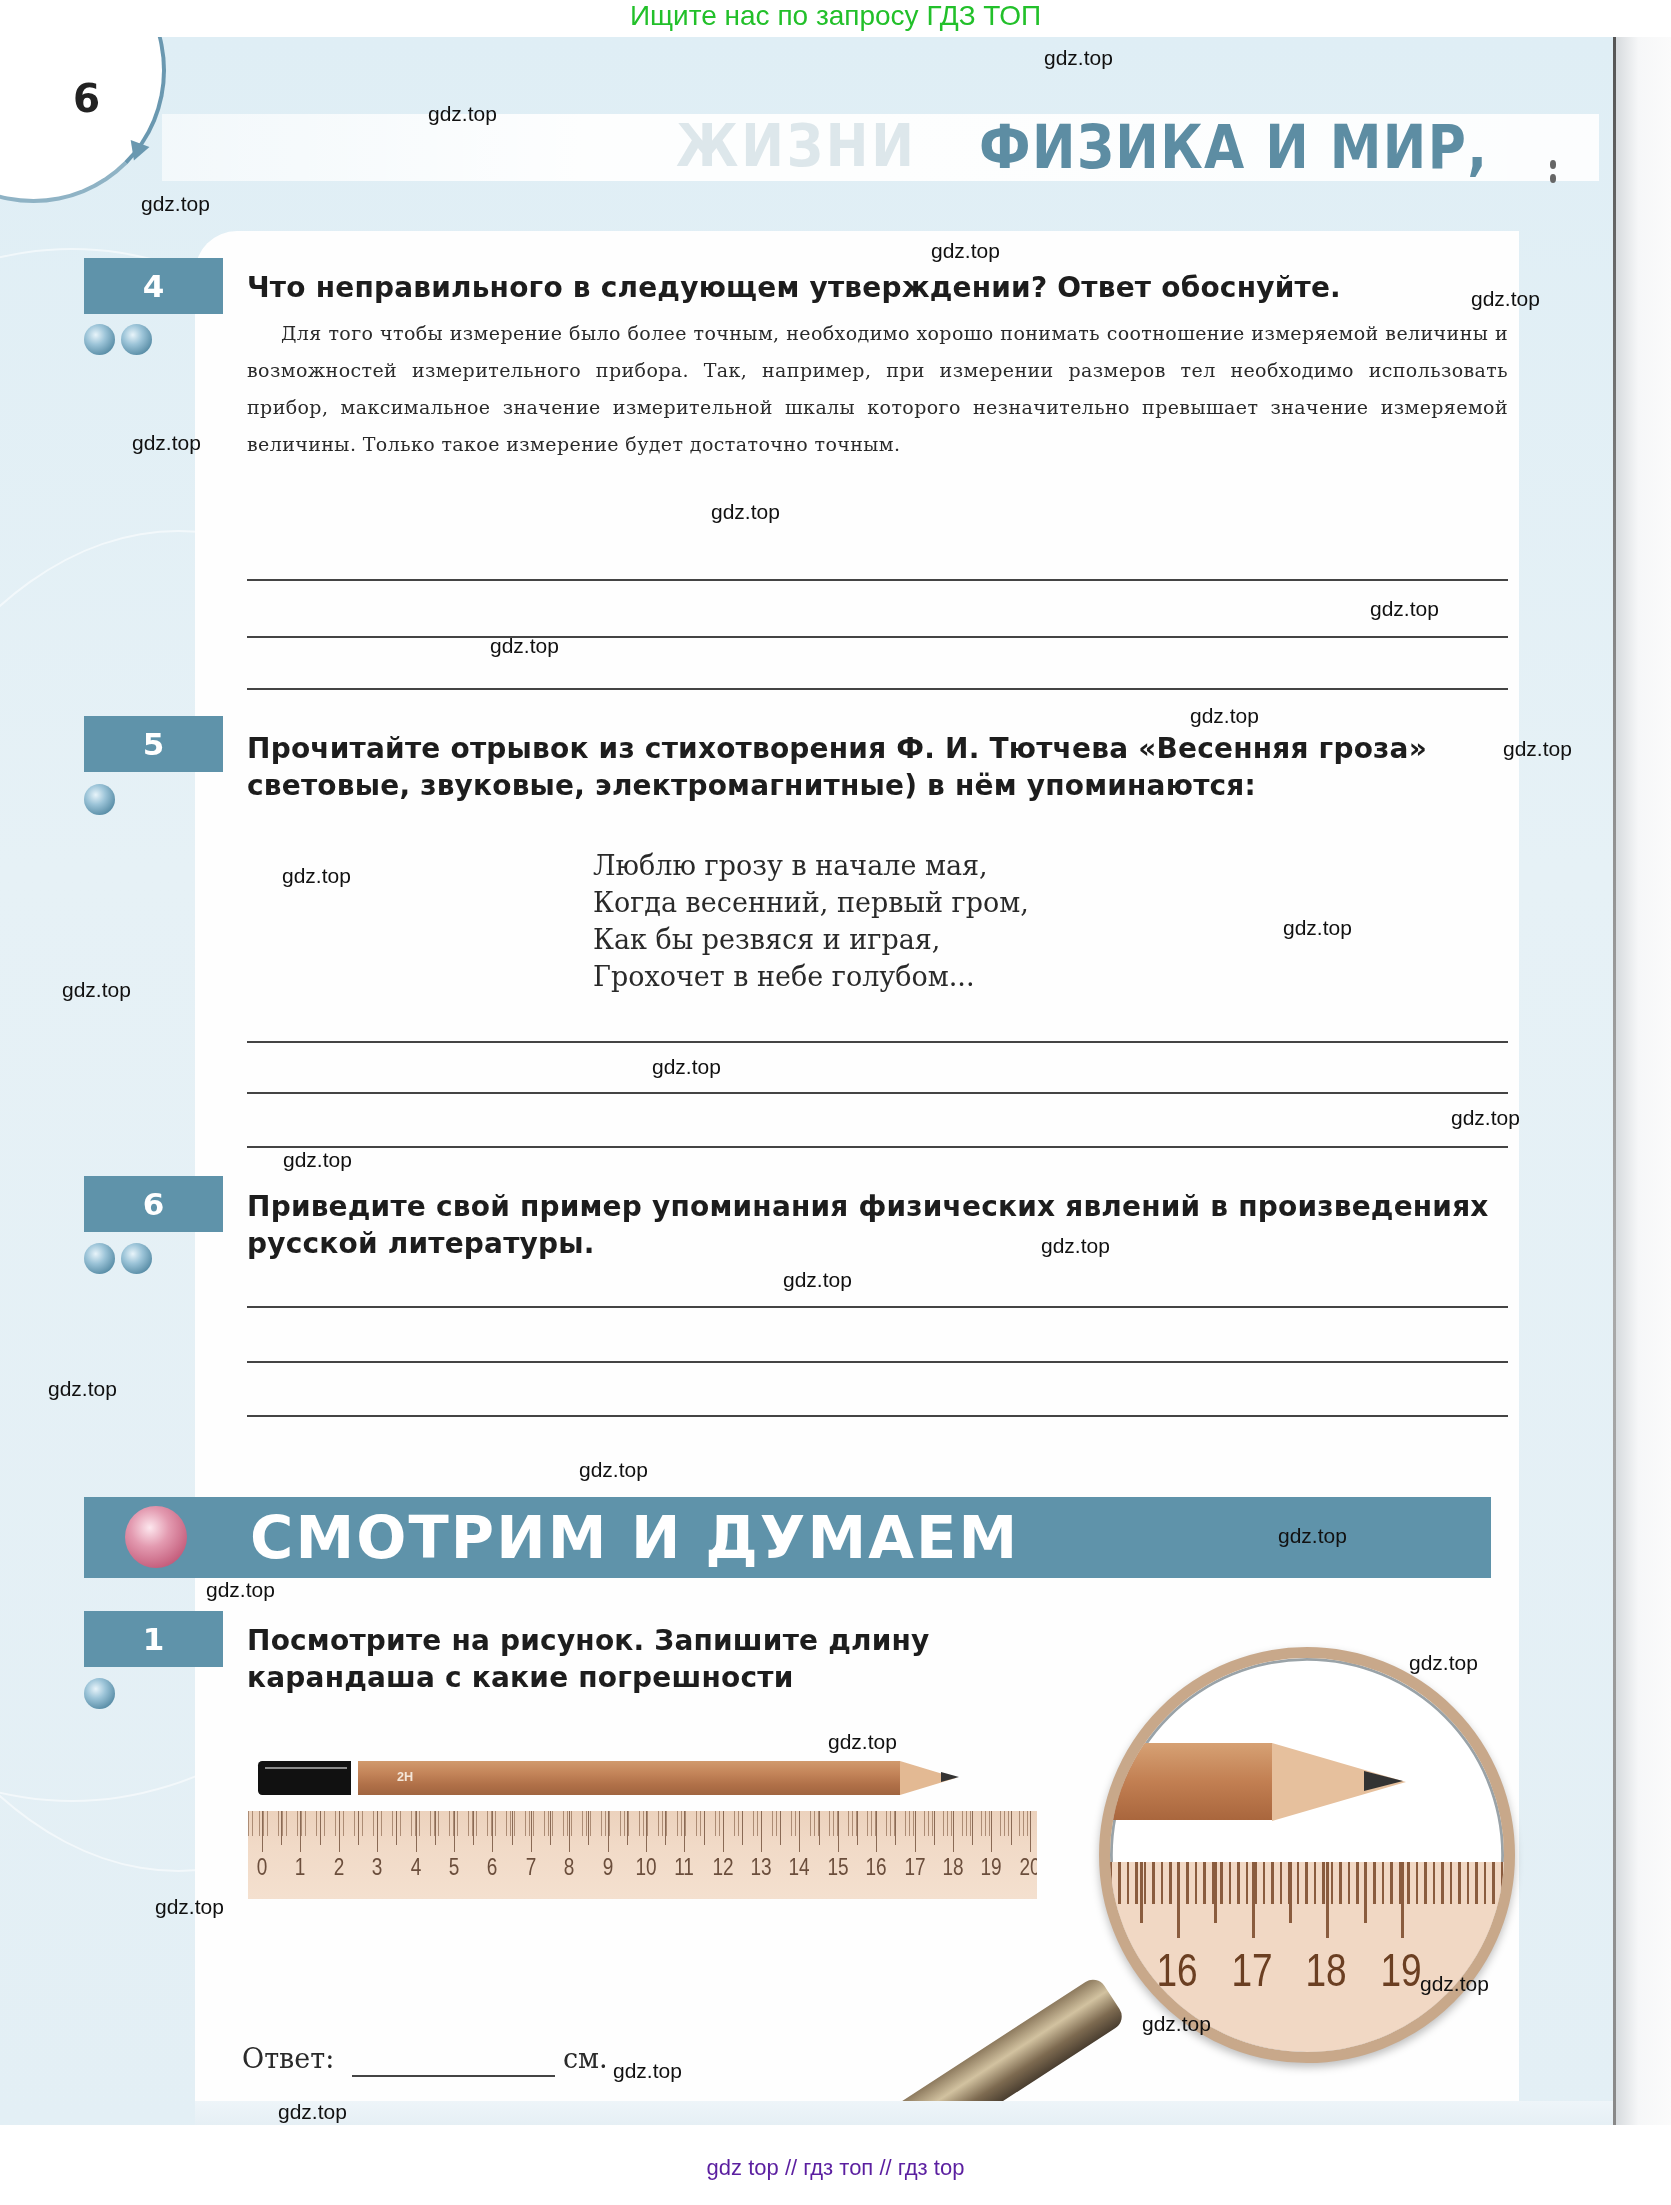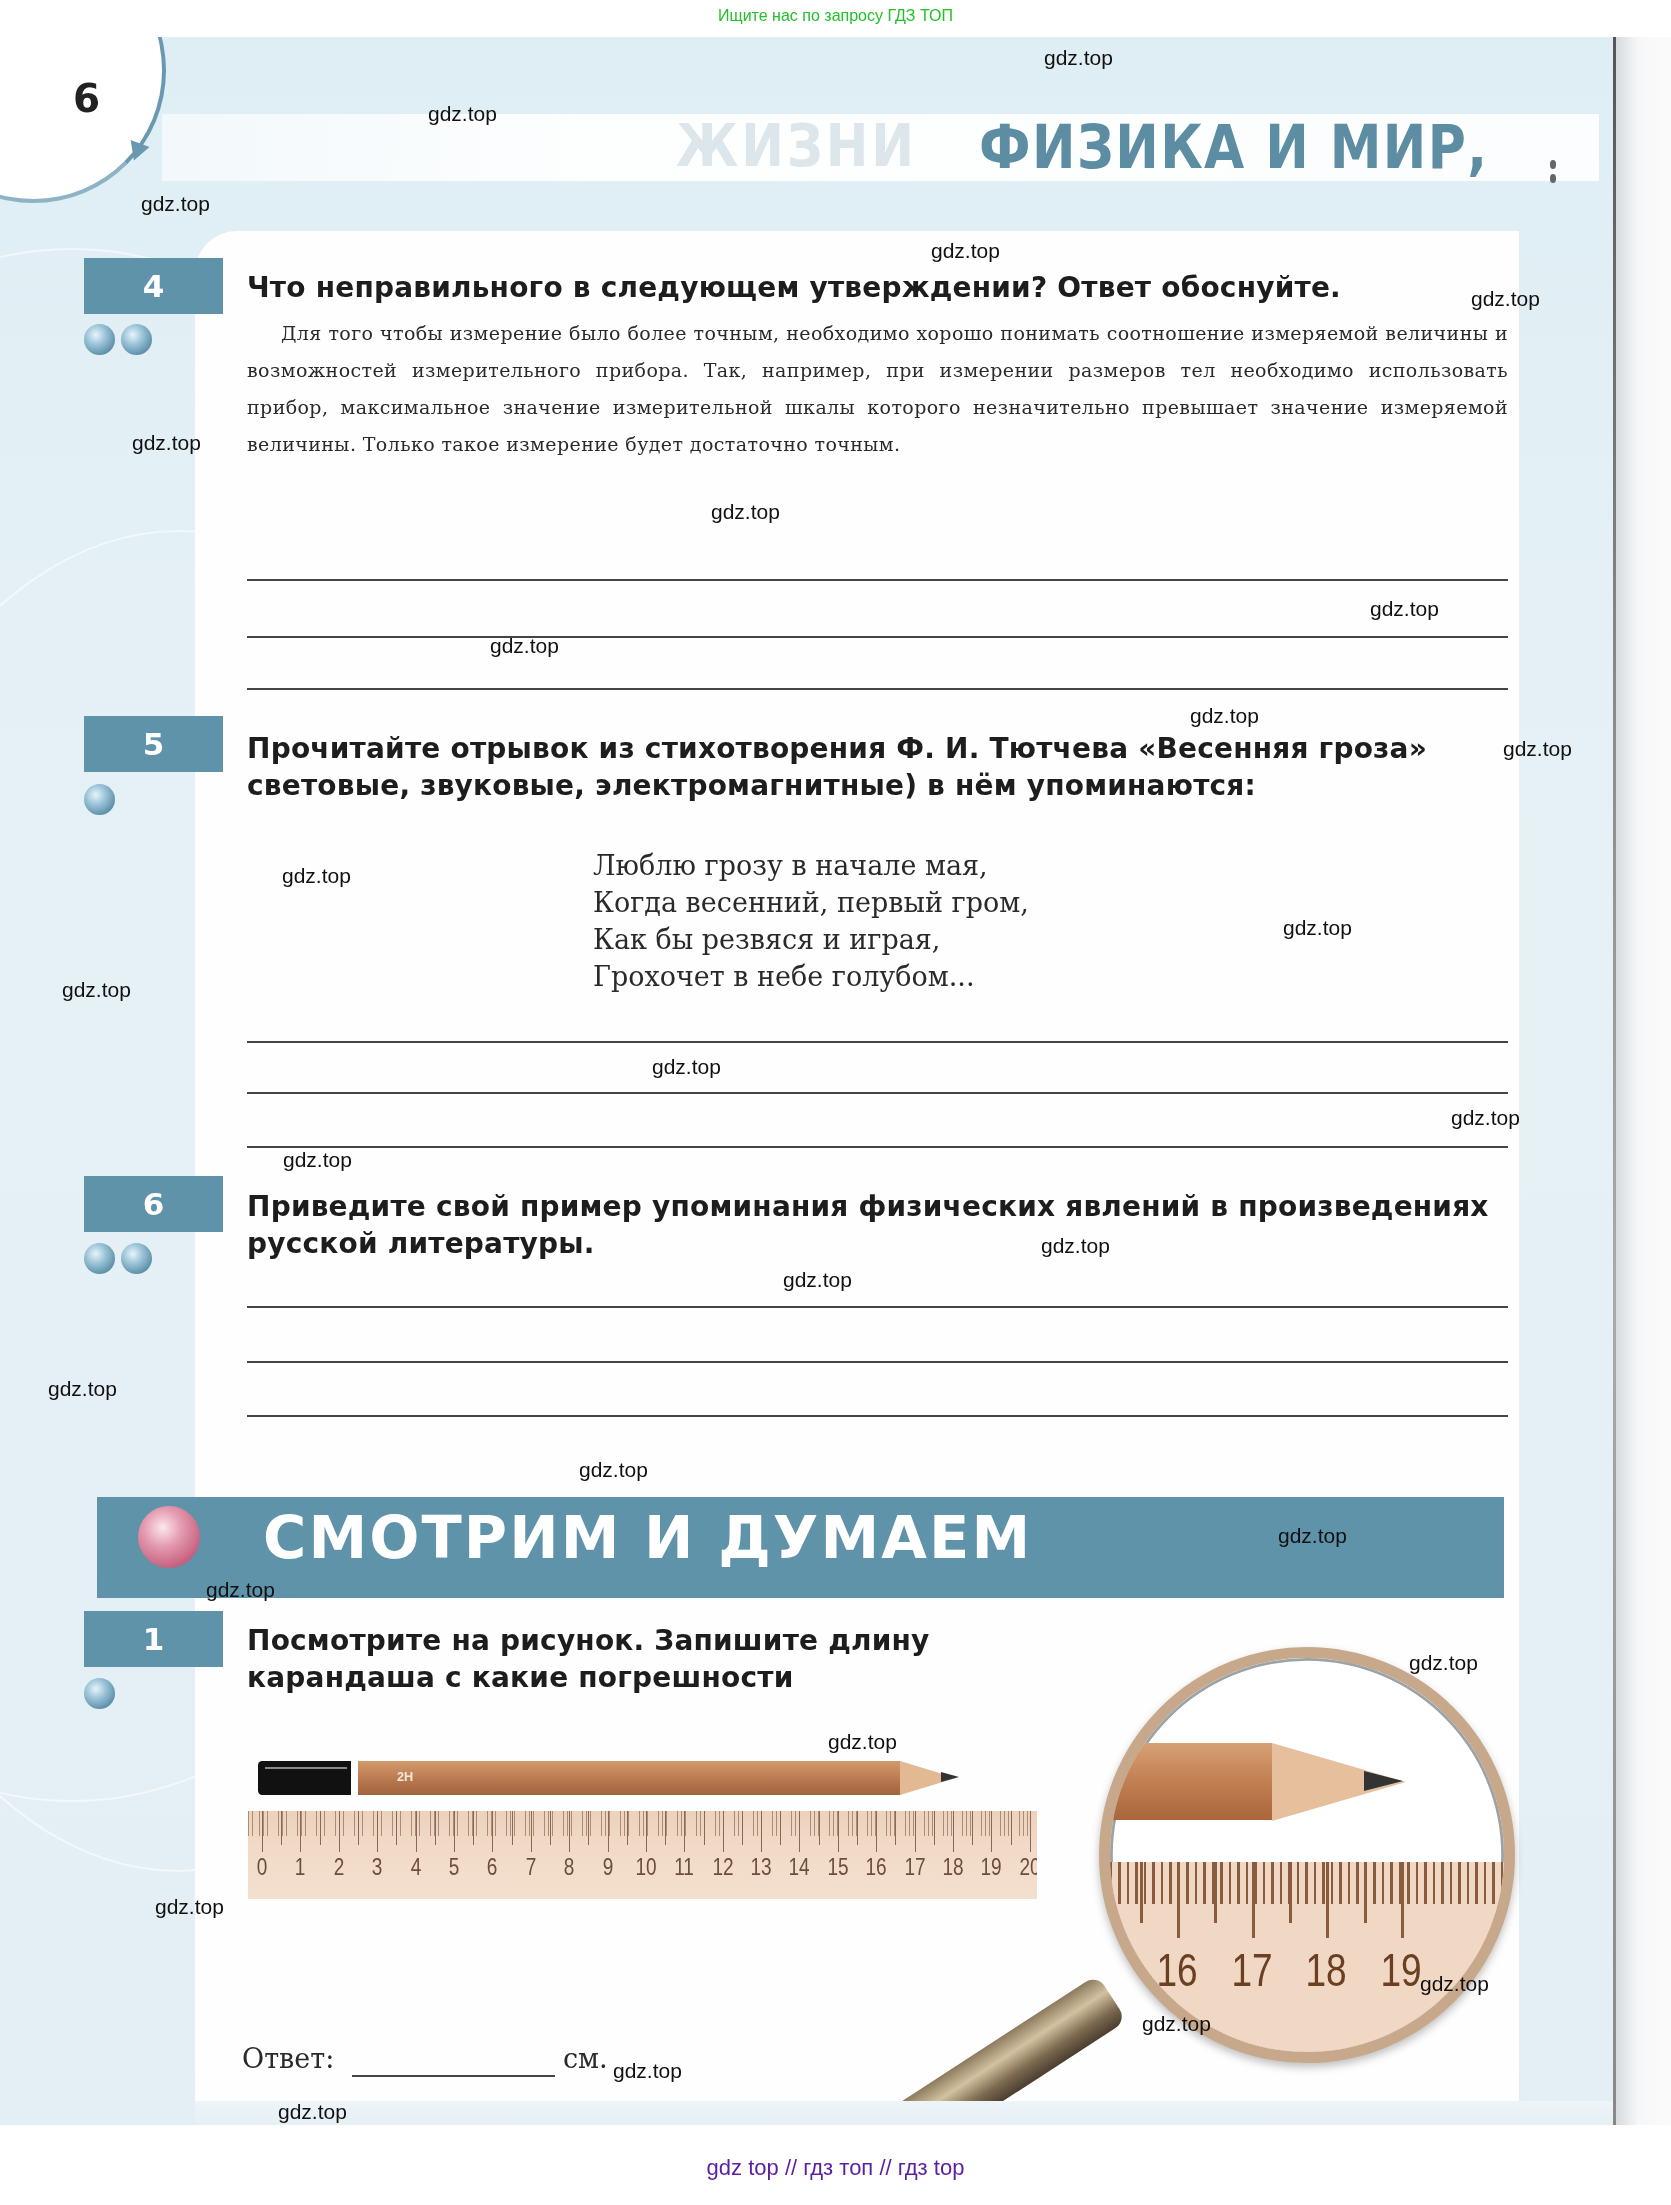--- a/index.html
+++ b/index.html
@@ -6,21 +6,21 @@
   body {
     width: 1671px; height: 2205px; position: relative; overflow: hidden;
     background: #ffffff;
     font-family: "DejaVu Sans", sans-serif;
   }
 
   
   .top-banner {
     position: absolute; left: 0; top: 0; width: 1671px; height: 37px;
     background: #fff; text-align: center;
-    font-family: "Liberation Sans", sans-serif; font-size: 16px; line-height: 32px;
+    font-family: "Liberation Sans", sans-serif; font-size: 28px; line-height: 32px;
     color: #22c02a;
   }
 
   
   .page {
     position: absolute; left: 0; top: 37px; width: 1671px; height: 2088px;
     background: linear-gradient(180deg, #dfeef5 0%, #e6f1f6 40%, #e3eff5 100%);
     overflow: hidden;
   }
   .page-bg-arc1, .page-bg-arc2 {
@@ -102,21 +102,21 @@
     line-height: 37px; text-align: justify; letter-spacing: 0.4px;
   }
   .body-text p { margin: 0; text-indent: 34px; }
   .poem {
     position: absolute; left: 593px;
     font-family: "DejaVu Serif", serif; font-size: 27px; color: #2a2a2a; line-height: 37px;
   }
   .answer-line { position: absolute; left: 247px; width: 1261px; height: 0; border-top: 2.1px solid #444; }
 
   .section-banner {
-    position: absolute; left: 97px; top: 1460px; width: 1407px; height: 101px;
+    position: absolute; left: 84px; top: 1460px; width: 1407px; height: 81px;
     background: #5f93aa;
   }
   .section-banner-ball { position: absolute; left: 41px; top: 9.2px; }
   .section-banner-title {
     position: absolute; left: 166px; top: 2.8px;
     font-family: "DejaVu Sans", sans-serif; font-weight: bold; font-size: 59px;
     color: #ffffff; letter-spacing: 2.1px; line-height: 76px;
   }
 
   

